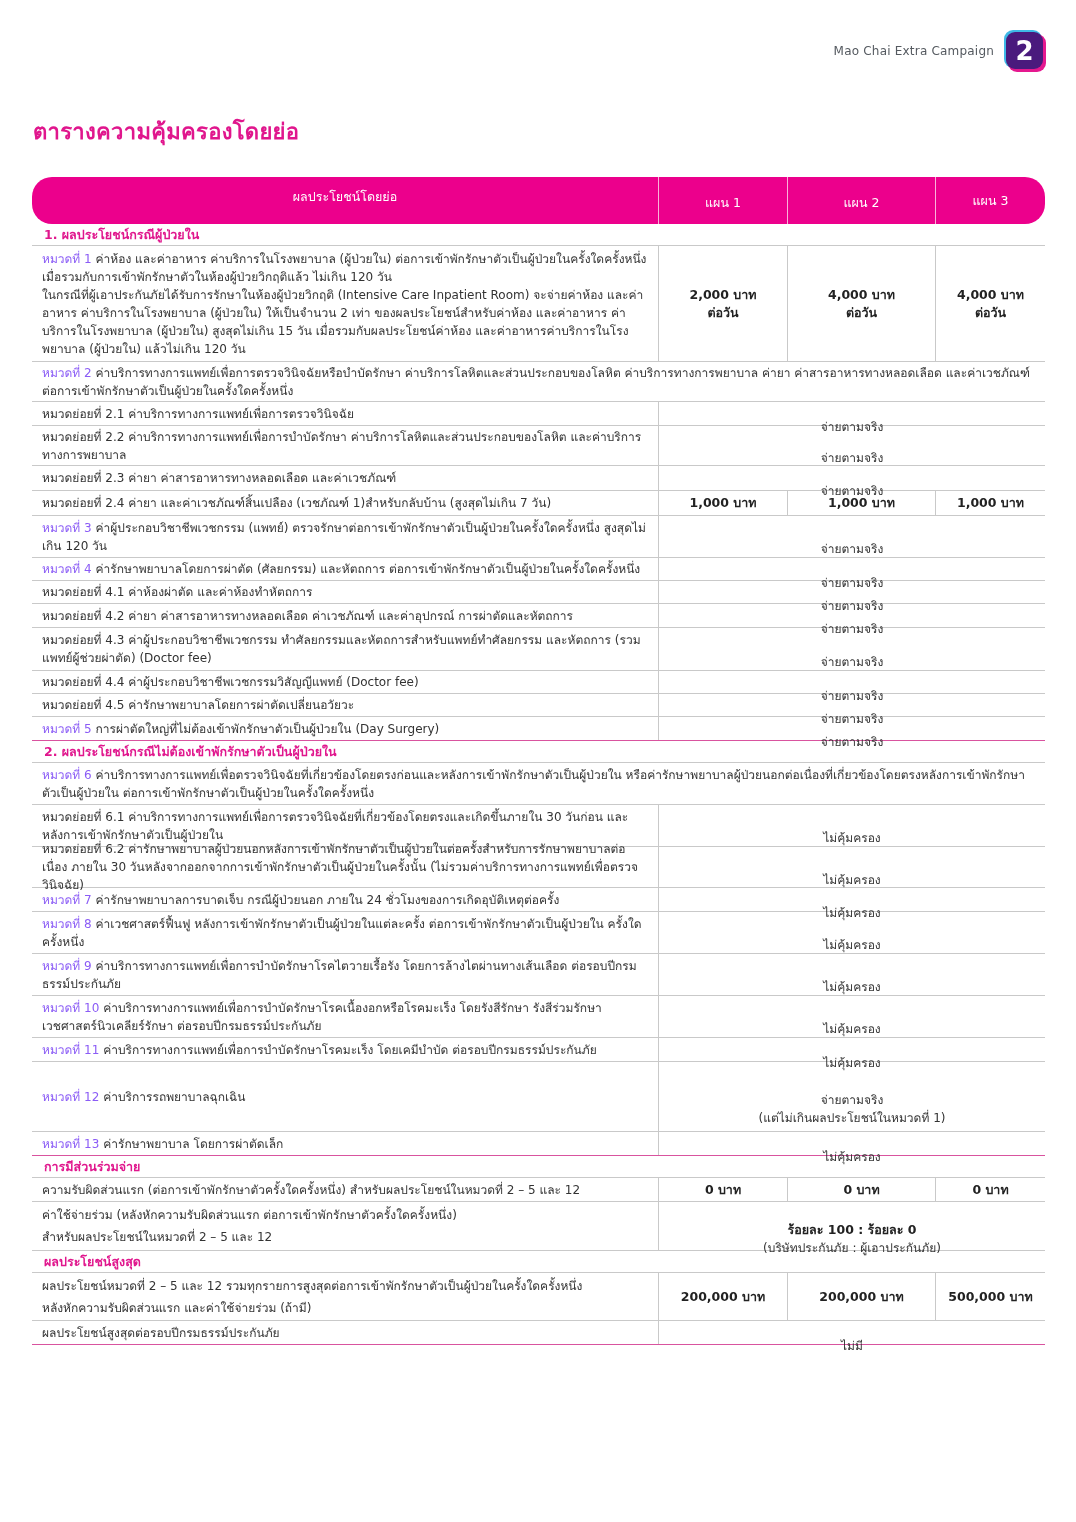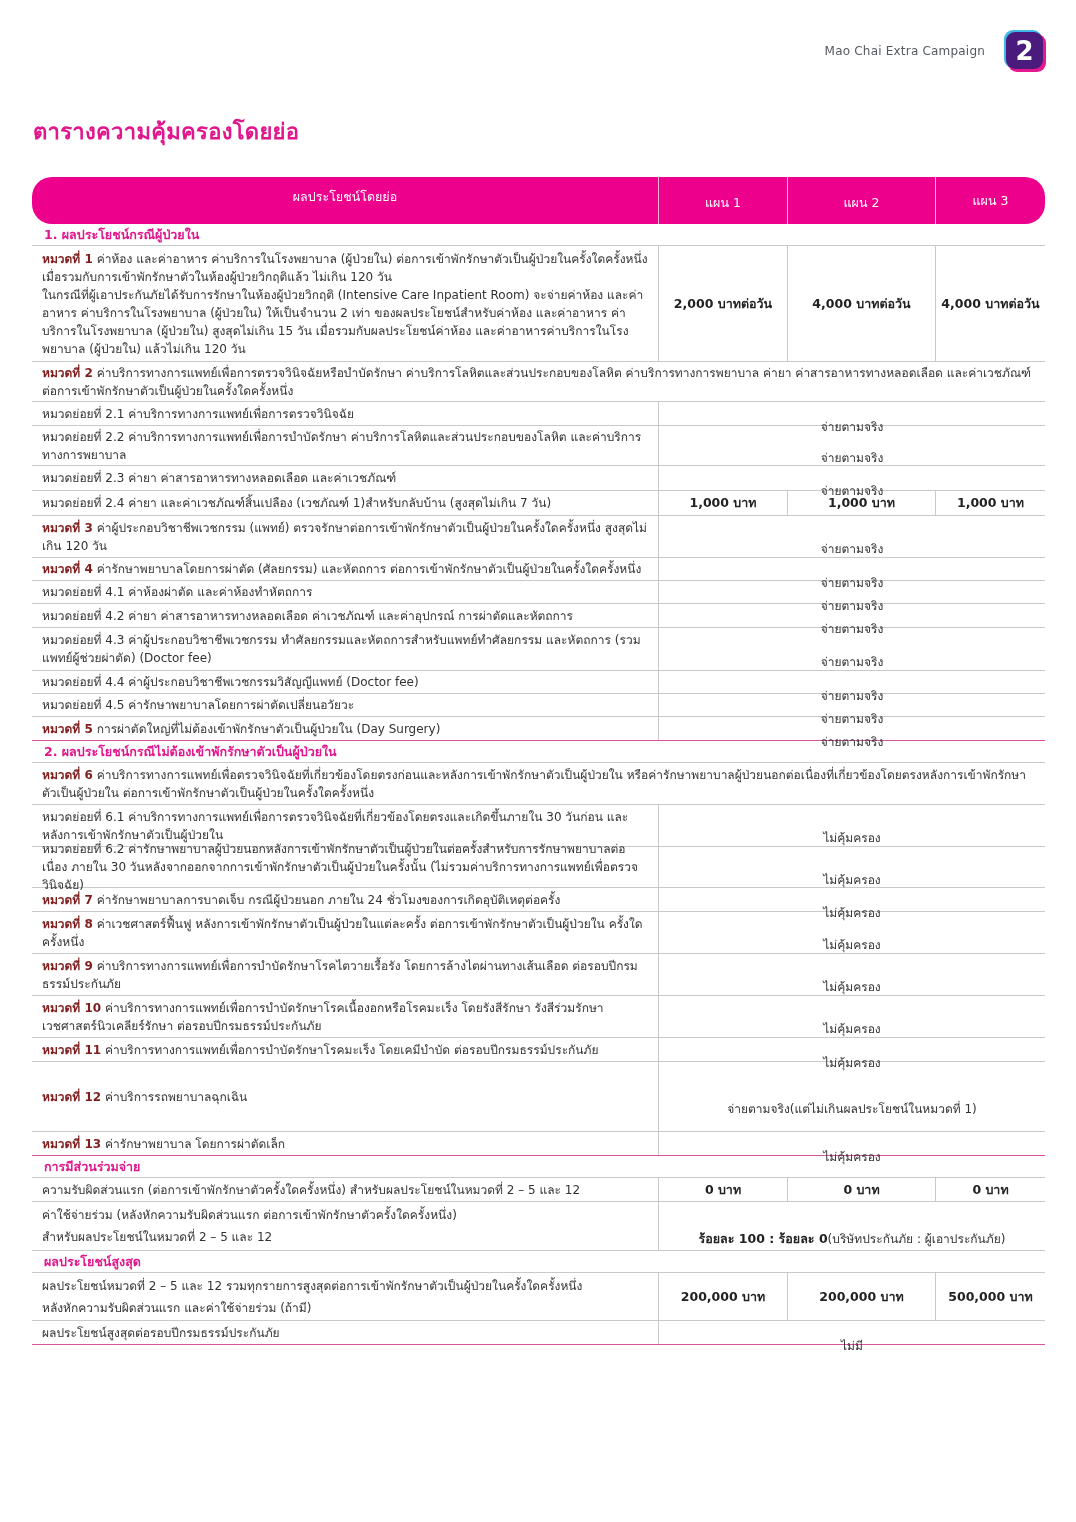--- a/index.html
+++ b/index.html
@@ -1,45 +1,45 @@
 <!DOCTYPE html>
 <html><head>
 <meta charset="utf-8">
 <style>
   * { box-sizing: border-box; margin: 0; padding: 0; }
   html, body { width: 1076px; height: 1522px; background: #ffffff; }
   body { font-family: "DejaVu Sans", "Liberation Sans", sans-serif; color: #333333; position: relative; overflow: hidden; }
 
-  .brand { position: absolute; top: 30px; right: 30px; display: flex; align-items: center; gap: 19px; text-align: center; }
+  .brand { position: absolute; top: 30px; right: 30px; display: flex; align-items: center; gap: 10px; text-align: center; }
   .brand-text { font-size: 12px; color: #555a60; letter-spacing: 0.2px; }
   .brand-badge { width: 42px; height: 42px; position: relative; }
   .brand-badge .b1 { position: absolute; left: 0; top: 0; width: 38px; height: 38px; border-radius: 9px; background: #3fb8e6; }
   .brand-badge .b2 { position: absolute; left: 4px; top: 4px; width: 38px; height: 38px; border-radius: 9px; background: #e5188f; }
   .brand-badge .b3 { position: absolute; left: 2px; top: 2px; width: 37px; height: 37px; border-radius: 9px; background: #4a1a7d; color: #fff; font-weight: bold; font-size: 26px; display: flex; align-items: center; justify-content: center; }
 
   .page-title { position: absolute; left: 33px; top: 114px; font-size: 22px; color: #e0168d; font-weight: bold; letter-spacing: 0.3px; }
 
   .tbl { position: absolute; left: 32px; top: 177px; width: 1013px; }
   .hdr { display: flex; height: 47px; background: #ec008c; border-radius: 20px; color: #fff; font-size: 12.5px; }
   .hdr > div { display: flex; align-items: center; justify-content: center; }
   .hdr .c0 { width: 627px; border-right: 1px solid #f8b3d9; padding-bottom: 8px; }
   .hdr .c1 { width: 129px; border-right: 1px solid #f8b3d9; padding-top: 4px; }
   .hdr .c2 { width: 148px; border-right: 1px solid #f8b3d9; padding-top: 4px; text-align: right; }
   .hdr .c3 { flex: 1; }
 
   .row { display: flex; border-bottom: 1px solid #c9c9c9; font-size: 12px; line-height: 18px; }
   .row.pink-bottom { border-bottom: 1.5px solid #d9539f; }
   .row .desc { width: 627px; padding: 2px 10px; border-right: 1px solid #c9c9c9; display: flex; flex-direction: column; justify-content: center; }
   .row .desc.full { width: 100%; border-right: none; }
-  .row .val { display: flex; flex-direction: row; align-items: center; justify-content: center; }
+  .row .val { display: flex; flex-direction: column; align-items: center; justify-content: center; }
   .row .val.span { flex: 1; margin-top: 25px; }
   .row .v1 { width: 129px; border-right: 1px solid #c9c9c9; }
   .row .v2 { width: 148px; border-right: 1px solid #c9c9c9; }
   .row .v3 { flex: 1; }
-  .bold { font-weight: bold; color: #7f1d1d; }
+  .bold { font-weight: normal; color: #8b5cf6; }
   .num { font-weight: bold; color: #222; font-size: 12.5px; }
 
   .section { display: flex; align-items: center; padding-left: 12px; font-size: 12.5px; color: #e0168d; font-weight: bold; border-bottom: 1px solid #c9c9c9; }
   .section.first { height: 22px; }
 </style>
 </head>
 <body>
 
 <div class="brand">
   <span class="brand-text">Mao Chai Extra Campaign</span>

